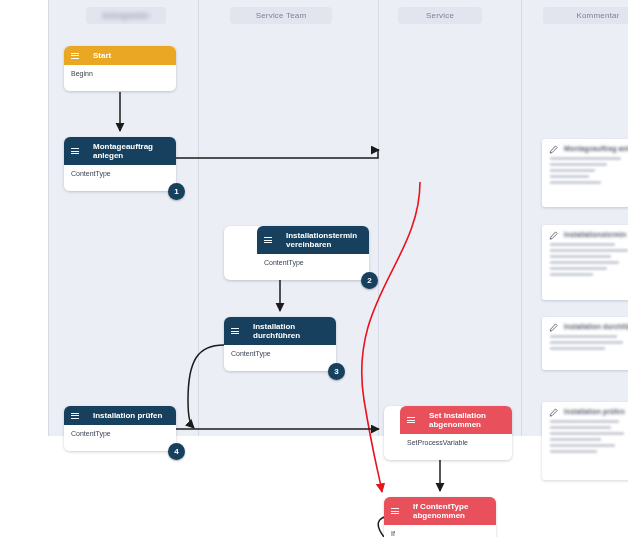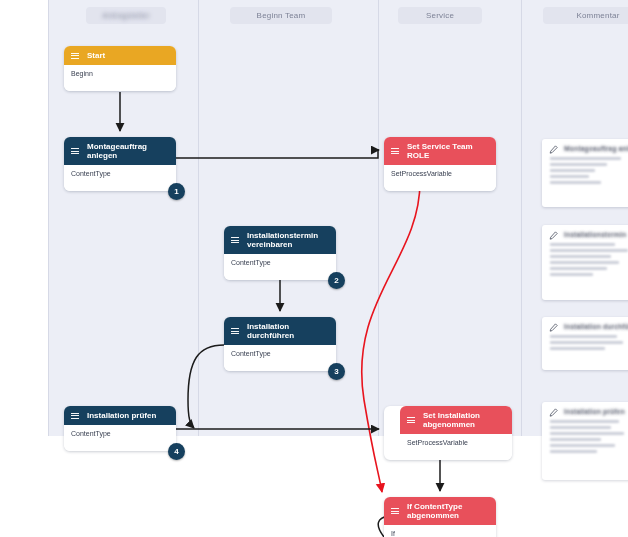--- a/index.html
+++ b/index.html
@@ -57,21 +57,21 @@
   .node {
     position: absolute;
     border-radius: 6px;
     background: #ffffff;
     box-shadow: 0 1px 3px rgba(20,30,60,0.22);
     overflow: visible;
   }
   .node-head {
     display: flex;
     align-items: center;
-    gap: 8px;
+    gap: 14px;
     padding: 5px 7px;
     border-radius: 6px 6px 0 0;
     color: #ffffff;
     font-size: 8px;
     font-weight: bold;
     line-height: 1.15;
   }
   .node-body {
     padding: 5px 7px 7px 7px;
     font-size: 7px;
@@ -153,21 +153,21 @@
 <body>
 
 <div id="canvas">
 
   <div class="lane" style="left:0px;width:150px;"></div>
   <div class="lane" style="left:150px;width:180px;"></div>
   <div class="lane" style="left:330px;width:143px;"></div>
   <div class="lane" style="left:473px;width:155px;"></div>
 
   <div class="lane-header blurred" style="left:38px;width:80px;">Antragsteller</div>
-  <div class="lane-header" style="left:182px;width:102px;">Beginn Team</div>
+  <div class="lane-header" style="left:182px;width:102px;">Service Team</div>
   <div class="lane-header" style="left:350px;width:84px;">Service</div>
   <div class="lane-header" style="left:495px;width:110px;">Kommentar</div>
 
   <svg id="edges" width="628" height="537" viewBox="0 0 628 537">
     <defs>
       <marker id="ah-dark" markerWidth="7" markerHeight="7" refX="5.4" refY="3" orient="auto">
         <path d="M0,0 L6,3 L0,6 z" fill="#1b1b1b"></path>
       </marker>
       <marker id="ah-red" markerWidth="7" markerHeight="7" refX="5.4" refY="3" orient="auto">
         <path d="M0,0 L6,3 L0,6 z" fill="#e8141e"></path>
@@ -209,33 +209,22 @@
           <i></i>
           <i></i>
           <i></i>
         </span>
       <span>Montageauftrag anlegen</span>
     </div>
     <div class="node-body">ContentType</div>
     <div class="badge">1</div>
   </div>
 
-  <div class="node" style="left:336px;top:137px;width:112px;">
-    <div class="node-head head-red">
-      <span class="menu-icon">
-          <i></i>
-          <i></i>
-          <i></i>
-        </span>
-      <span>Set Service Team ROLE</span>
-    </div>
-    <div class="node-body">SetProcessVariable</div>
-  </div>
-
-  <div class="node" style="left:176px;top:226px;width:112px;">
+
+  <div class="node" style="left:176px;top:226px;width:112px;padding-left:33px;">
     <div class="node-head head-dark">
       <span class="menu-icon">
           <i></i>
           <i></i>
           <i></i>
         </span>
       <span>Installationstermin vereinbaren</span>
     </div>
     <div class="node-body">ContentType</div>
     <div class="badge">2</div>

